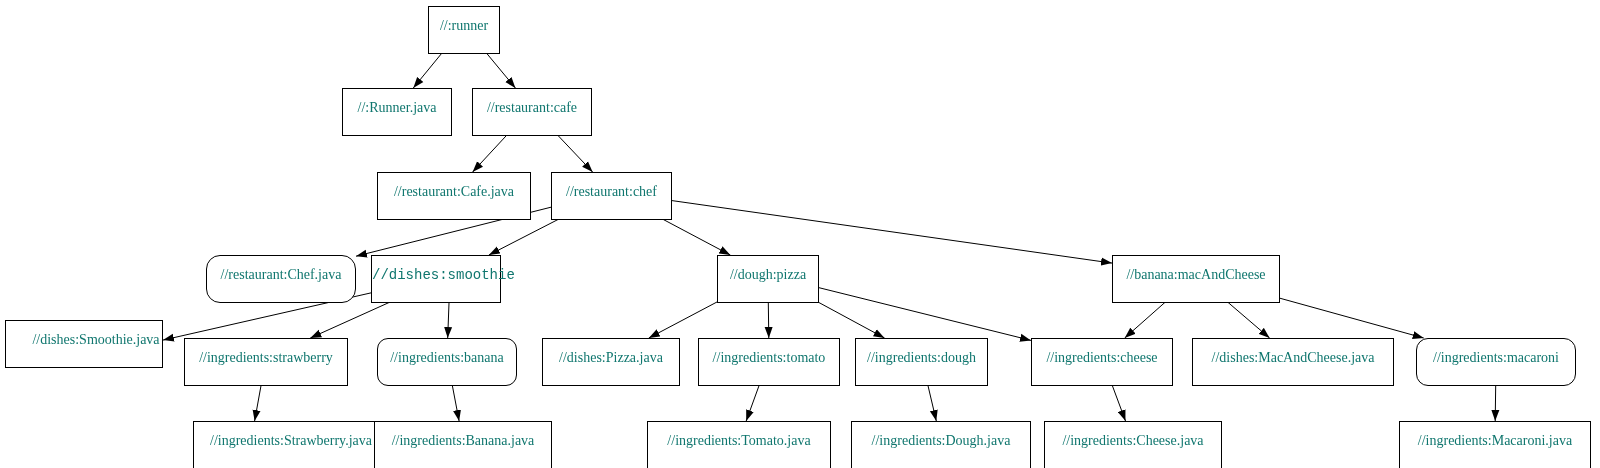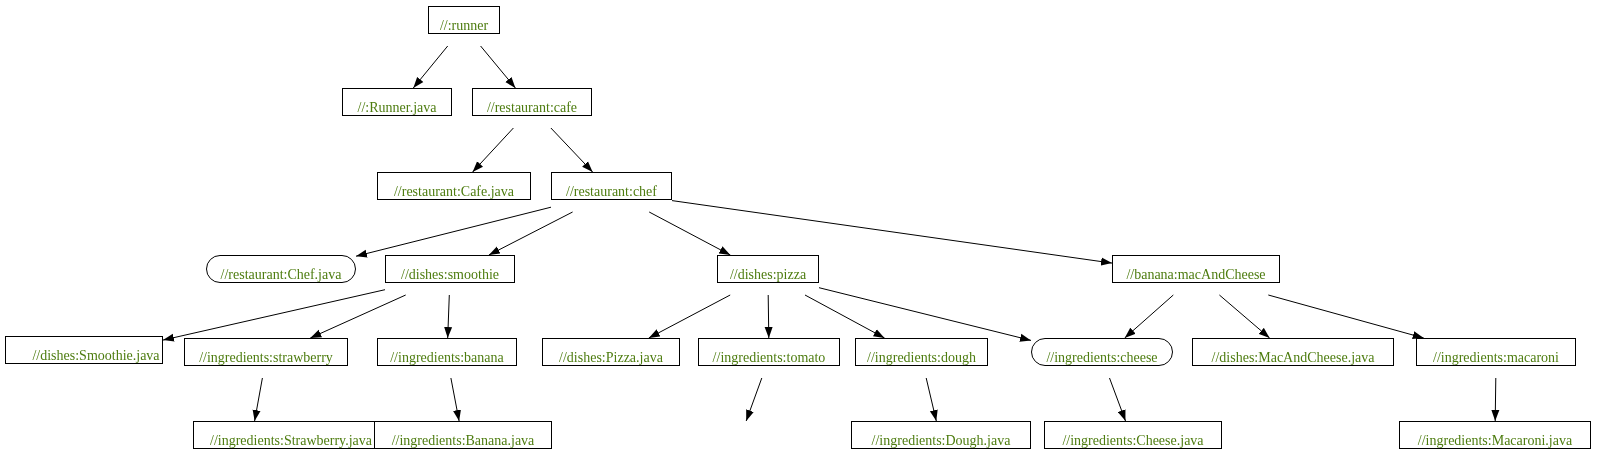--- a/index.html
+++ b/index.html
@@ -17,25 +17,25 @@
   #edge-layer {
     position: absolute;
     left: 0;
     top: 0;
     width: 1600px;
     height: 468px;
   }
   .node {
     position: absolute;
     box-sizing: border-box;
-    height: 28px;
+    height: 48px;
     line-height: 38px;
     border: 1px solid #000000;
     background: #ffffff;
-    color: #4d7c0f;
+    color: #0f766e;
     font-size: 14px;
     text-align: center;
     white-space: nowrap;
     overflow: visible;
   }
 </style>
 </head>
 <body>
 
 <div id="canvas">
@@ -71,31 +71,32 @@
       <line x1="1109.5" y1="378.0" x2="1125.5" y2="421.0" stroke="#000000" stroke-width="1" marker-end="url(#arrow)"></line>
       <line x1="1495.8" y1="378.0" x2="1495.2" y2="421.0" stroke="#000000" stroke-width="1" marker-end="url(#arrow)"></line>
     </svg>
 
   <div class="node" id="n-runner" style="left:428px;  top:6px;   width:72px;">//:runner</div>
   <div class="node" id="n-runner_java" style="left:342px;  top:88px;  width:110px;">//:Runner.java</div>
   <div class="node" id="n-cafe" style="left:472px;  top:88px;  width:120px;text-align:center;">//restaurant:cafe</div>
   <div class="node" id="n-cafe_java" style="left:377px;  top:172px; width:154px;">//restaurant:Cafe.java</div>
   <div class="node" id="n-chef" style="left:551px;  top:172px; width:121px;">//restaurant:chef</div>
   <div class="node" id="n-chef_java" style="left:206px;  top:255px; width:150px;border-radius:14px;">//restaurant:Chef.java</div>
-  <div class="node" id="n-smoothie" style="left:385px;  top:255px; width:130px;">//dishes:smoothie</div>
-  <div class="node" id="n-pizza" style="left:717px;  top:255px; width:102px;">//dishes:pizza</div>
+  <div class="node" id="n-smoothie" style="left:371px;  top:255px; width:130px;font-family:Liberation Mono, monospace;">//dishes:smoothie</div>
+  <div class="node" id="n-pizza" style="left:717px;  top:255px; width:102px;">//dough:pizza</div>
   <div class="node" id="n-macandcheese" style="left:1112px; top:255px; width:168px;">//banana:macAndCheese</div>
-  <div class="node" id="n-smoothie_java" style="left:5px;    top:336px; width:158px;padding-left:24px;">//dishes:Smoothie.java</div>
+  <div class="node" id="n-smoothie_java" style="left:5px;    top:320px; width:158px;padding-left:24px;">//dishes:Smoothie.java</div>
   <div class="node" id="n-strawberry" style="left:184px;  top:338px; width:164px;">//ingredients:strawberry</div>
-  <div class="node" id="n-banana" style="left:377px;  top:338px; width:140px;">//ingredients:banana</div>
+  <div class="node" id="n-banana" style="left:377px;  top:338px; width:140px;border-radius:11px;">//ingredients:banana</div>
   <div class="node" id="n-pizza_java" style="left:542px;  top:338px; width:138px;">//dishes:Pizza.java</div>
   <div class="node" id="n-tomato" style="left:698px;  top:338px; width:142px;">//ingredients:tomato</div>
   <div class="node" id="n-dough" style="left:855px;  top:338px; width:133px;">//ingredients:dough</div>
-  <div class="node" id="n-cheese" style="left:1031px; top:338px; width:142px;border-radius:20px;">//ingredients:cheese</div>
+  <div class="node" id="n-cheese" style="left:1031px; top:338px; width:142px;">//ingredients:cheese</div>
   <div class="node" id="n-macandcheese_java" style="left:1192px; top:338px; width:202px;">//dishes:MacAndCheese.java</div>
-  <div class="node" id="n-macaroni" style="left:1416px; top:338px; width:160px;">//ingredients:macaroni</div>
+  <div class="node" id="n-macaroni" style="left:1416px; top:338px; width:160px;border-radius:12px;">//ingredients:macaroni</div>
   <div class="node" id="n-strawberry_java" style="left:153px;  top:421px; width:196px;margin-left:40px;">//ingredients:Strawberry.java</div>
   <div class="node" id="n-banana_java" style="left:374px;  top:421px; width:178px;">//ingredients:Banana.java</div>
+  <div class="node" id="n-tomato_java" style="left:647px;  top:421px; width:184px;">//ingredients:Tomato.java</div>
   <div class="node" id="n-dough_java" style="left:851px;  top:421px; width:180px;">//ingredients:Dough.java</div>
   <div class="node" id="n-cheese_java" style="left:1044px; top:421px; width:178px;">//ingredients:Cheese.java</div>
   <div class="node" id="n-macaroni_java" style="left:1399px; top:421px; width:192px;">//ingredients:Macaroni.java</div>
 
 </div>
 
 </body></html>

